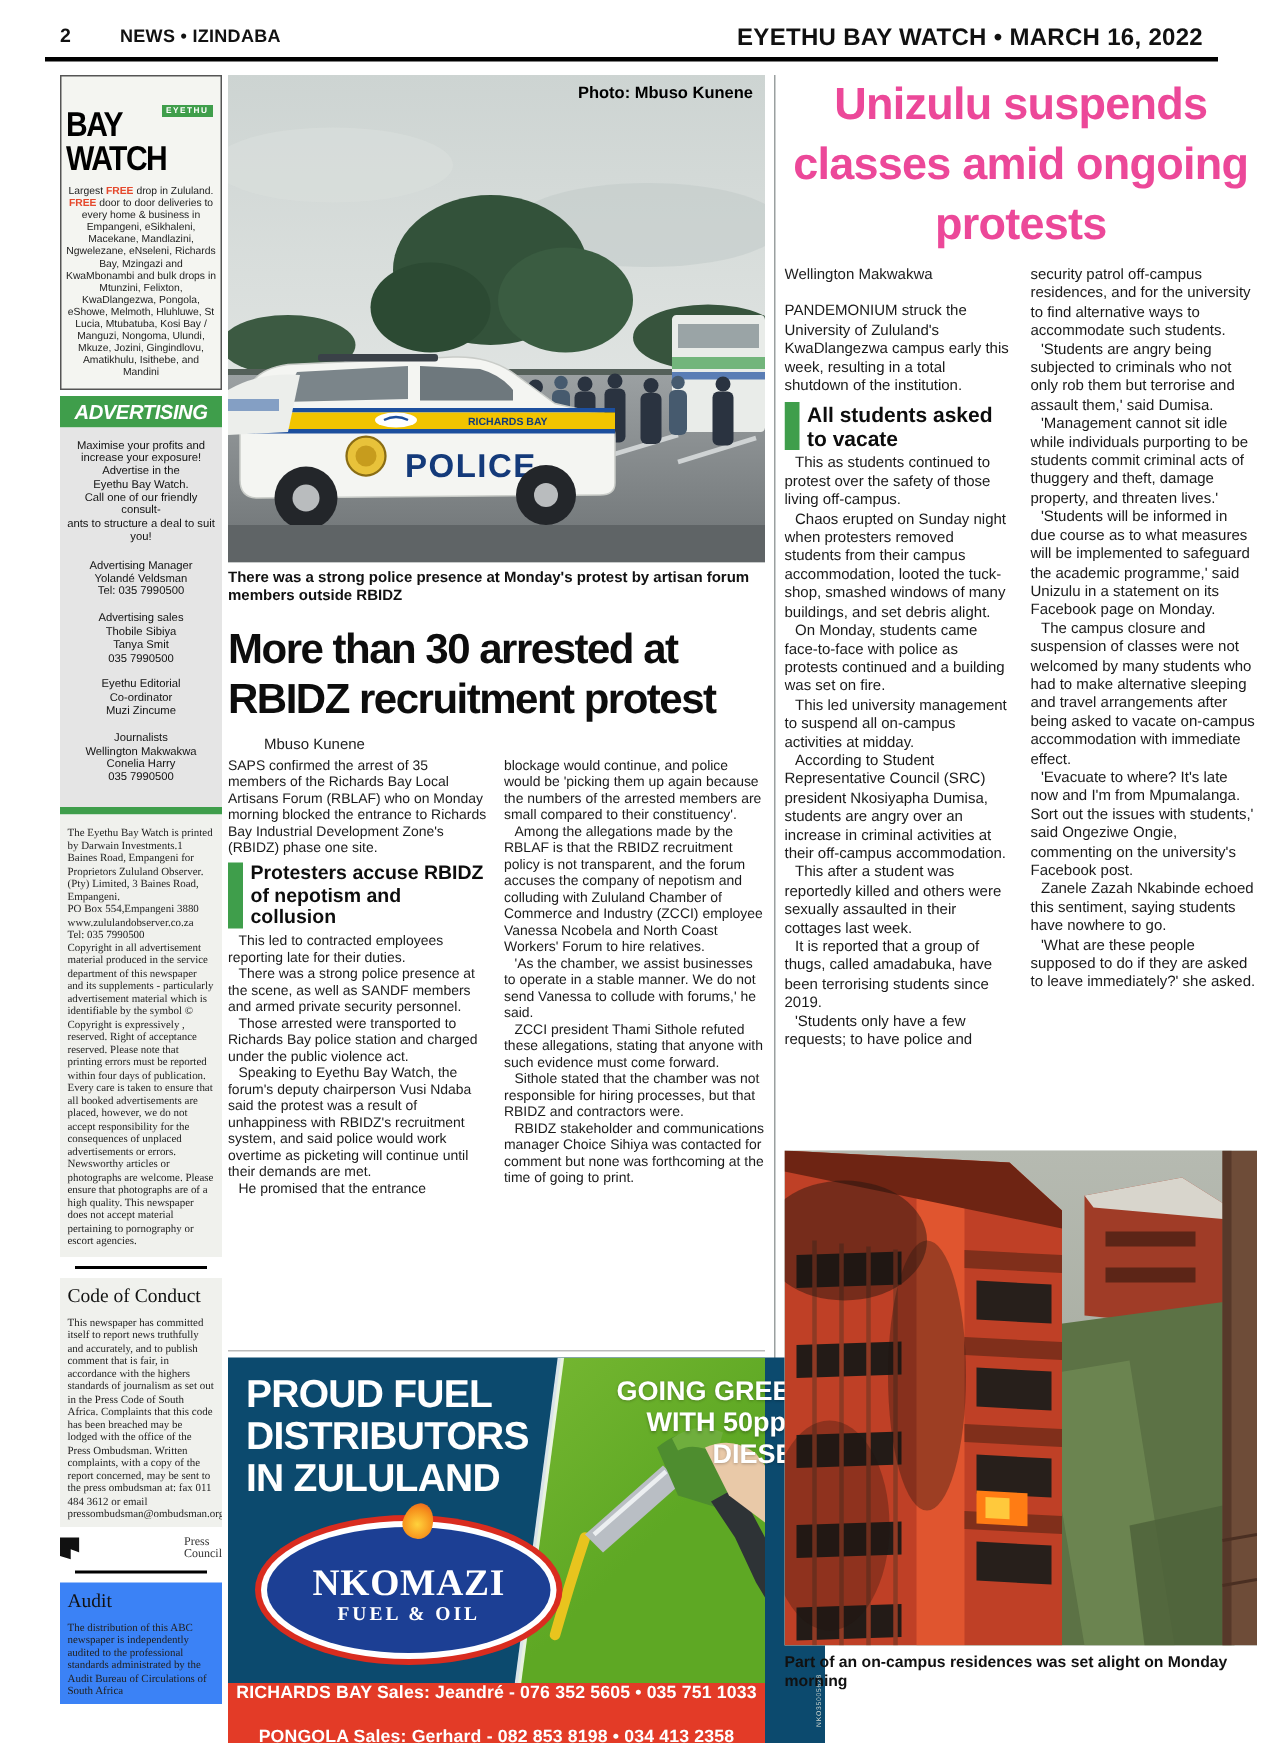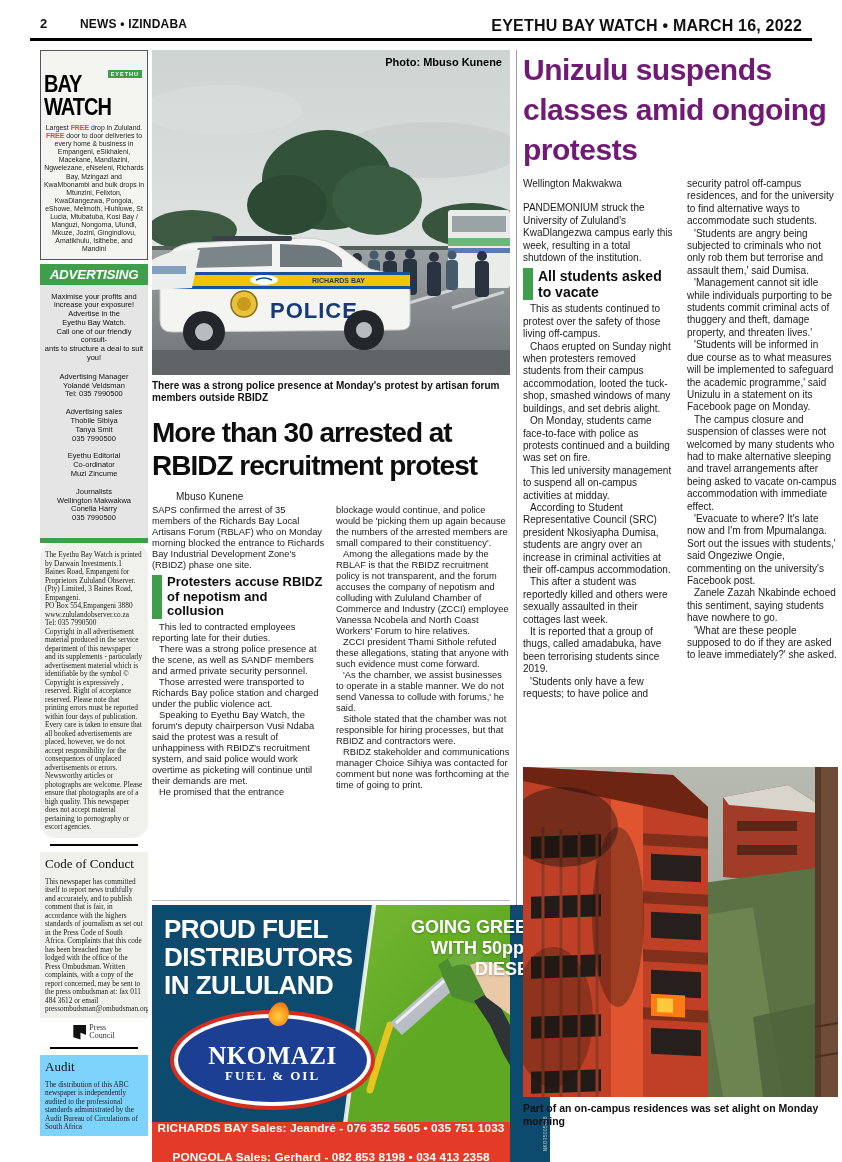--- a/index.html
+++ b/index.html
@@ -21,29 +21,29 @@
             font-weight:bold;padding:1px 3px;letter-spacing:1px;}
   .sb-dist{margin-top:5px;font-size:6.9px;line-height:8.1px;text-align:center;color:#1c1c1c;}
   .sb-dist .free{color:#e5482c;font-weight:bold;}
   .sb-adv-header{margin-top:4px;background:#3f9e4b;color:#fff;text-align:center;
                  font-style:italic;font-weight:800;font-size:13.5px;padding:3px 0;letter-spacing:-.3px;}
   .sb-adv-body{background:#e5e5e5;padding:8px 4px 6px;font-size:7.5px;line-height:8.8px;text-align:center;}
   .sb-adv-body p{margin:0 0 9px;white-space:pre-line;}
   .sb-adv-intro{white-space:pre-line;margin-bottom:10px;}
   .sb-adv-bar{height:5px;background:#3f9e4b;}
   .sb-imprint{background:#f0f1ed;padding:8px 5px 6px;font-family:"Liberation Serif",serif;
-              font-size:7.3px;line-height:8.5px;white-space:pre-line;color:#222;border-radius:15px;}
+              font-size:7.3px;line-height:8.5px;white-space:pre-line;color:#222;}
   .sb-div{height:2px;background:#000;margin:6px 10px;}
   .sb-coc{background:#f0f1ed;padding:2px 5px 4px;}
   .sb-coc-title{font-family:"Liberation Serif",serif;font-size:13px;margin:2px 0 6px;}
   .sb-coc-body{font-family:"Liberation Serif",serif;font-size:7.3px;line-height:8.5px;color:#222;}
-  .sb-press{display:flex;align-items:center;gap:3px;justify-content:center;margin:6px 0 2px;}
+  .sb-press{display:flex;align-items:center;gap:3px;justify-content:space-between;margin:6px 0 2px;}
   .sb-press-flag{width:13px;height:15px;background:#111;clip-path:polygon(0 0,100% 0,100% 70%,55% 55%,55% 100%,0 85%);}
   .sb-press-text{font-family:"Liberation Serif",serif;font-size:8px;line-height:8.5px;color:#333;white-space:pre-line;}
-  .sb-audit{background:#7dd3fc;padding:2px 5px 4px;}
+  .sb-audit{background:#3b82f6;padding:2px 5px 4px;}
   .sb-audit-title{font-family:"Liberation Serif",serif;font-size:13px;margin:2px 0 6px;}
   .sb-audit-body{font-family:"Liberation Serif",serif;font-size:7.3px;line-height:8.5px;color:#222;}
   .sb-abc{text-align:center;font-weight:900;font-style:italic;font-size:34px;letter-spacing:-3px;
           font-family:"DejaVu Sans",sans-serif;color:#000;margin-top:2px;transform:scaleY(.85);}
   
   .middle{position:absolute;left:152px;top:50px;width:358px;height:1112px;}
   .photo1{position:relative;width:358px;height:325px;overflow:hidden;background:#ccd3d1;}
   .photo1-credit{position:absolute;top:6px;right:8px;font-size:11px;font-weight:bold;color:#000;}
   .caption1{margin-top:5px;font-size:10px;font-weight:bold;line-height:12px;}
   .headline1{margin-top:12px;font-size:28px;font-weight:700;letter-spacing:-1px;line-height:33px;color:#0d0d0d;}
@@ -81,21 +81,21 @@
            letter-spacing:.5px;line-height:25px;margin-top:6px;}
   .nk-sub{color:#fff;font-family:"Liberation Serif",serif;font-weight:bold;font-size:13px;letter-spacing:2px;}
   .ad-noz{position:absolute;left:0;top:0;}
   .ad-red{position:absolute;left:0;bottom:0;width:358px;height:40px;background:#e33b27;
           display:flex;flex-direction:column;align-items:center;justify-content:center;gap:15px;}
   .ad-red div{color:#fff;font-weight:800;font-size:11.8px;letter-spacing:.1px;}
   .ad-side-code{position:absolute;right:2px;bottom:46px;font-size:4.5px;color:#cfd6cf;
                 transform:rotate(-90deg);transform-origin:right bottom;letter-spacing:.5px;}
   
   .rightcol{position:absolute;left:523px;top:50px;width:315px;height:1112px;}
-  .headline2{font-size:30px;font-weight:800;letter-spacing:-.5px;line-height:40px;color:#701a75;}
+  .headline2{font-size:30px;font-weight:800;letter-spacing:-.5px;line-height:40px;color:#ec4899;text-align:center;}
   .cols2{position:absolute;top:128px;left:0;width:315px;height:585px;display:flex;gap:14px;overflow:hidden;}
   .rcol{width:150px;font-size:10px;line-height:12.4px;color:#1a1a1a;}
   .rcol p{margin:0;}
   .byline2{margin-bottom:12px;font-size:10px;color:#222;}
   .subhead2 .subhead-text{font-size:14px;line-height:16px;}
   .photo2{position:absolute;top:717px;left:0;width:315px;height:330px;overflow:hidden;background:#b8bcb4;}
   .caption2{position:absolute;top:1052px;left:0;width:315px;font-size:10.5px;font-weight:bold;line-height:13px;}
   p{margin:0;}
 </style>
 </head>
@@ -275,22 +275,22 @@
             <p>This led to contracted employees reporting late for their duties.</p>
             <p>There was a strong police presence at the scene, as well as SANDF members and armed private security personnel.</p>
             <p>Those arrested were transported to Richards Bay police station and charged under the public violence act.</p>
             <p>Speaking to Eyethu Bay Watch, the forum's deputy chairperson Vusi Ndaba said the protest was a result of unhappiness with RBIDZ's recruitment system, and said police would work overtime as picketing will continue until their demands are met.</p>
             <p>He promised that the entrance</p>
           </div>
       </div>
       <div class="bcol ind-rest">
           <p>blockage would continue, and police would be 'picking them up again because the numbers of the arrested members are small compared to their constituency'.</p>
           <p>Among the allegations made by the RBLAF is that the RBIDZ recruitment policy is not transparent, and the forum accuses the company of nepotism and colluding with Zululand Chamber of Commerce and Industry (ZCCI) employee Vanessa Ncobela and North Coast Workers' Forum to hire relatives.</p>
+          <p>'As the chamber, we assist businesses to operate in a stable manner. We do not send Vanessa to collude with forums,' he said.</p>
           <p>ZCCI president Thami Sithole refuted these allegations, stating that anyone with such evidence must come forward.</p>
-          <p>'As the chamber, we assist businesses to operate in a stable manner. We do not send Vanessa to collude with forums,' he said.</p>
           <p>Sithole stated that the chamber was not responsible for hiring processes, but that RBIDZ and contractors were.</p>
           <p>RBIDZ stakeholder and communications manager Choice Sihiya was contacted for comment but none was forthcoming at the time of going to print.</p>
         </div>
     </div>
 
     <div class="ad-rule"></div>
 
     <div class="ad">
       <div class="ad-green"></div>
       <div class="ad-green-edge"></div>

